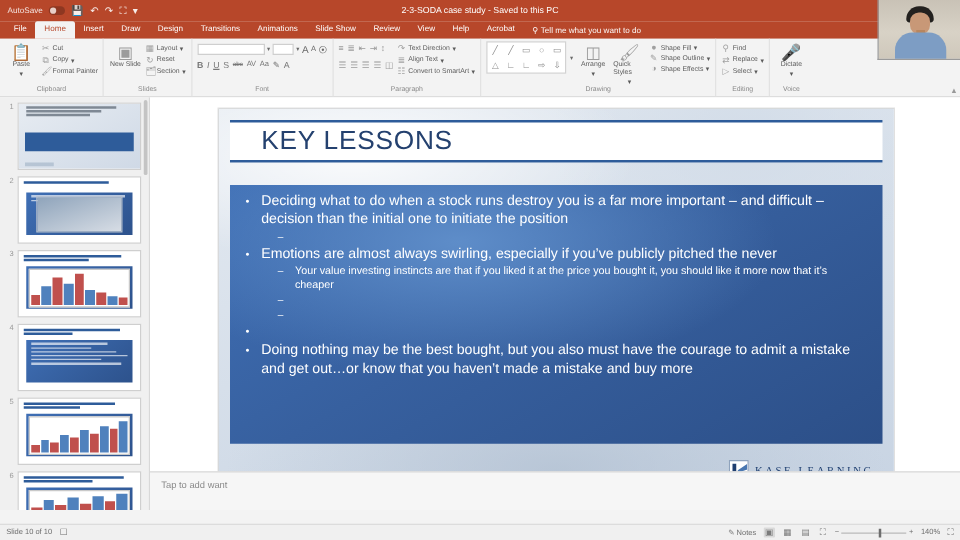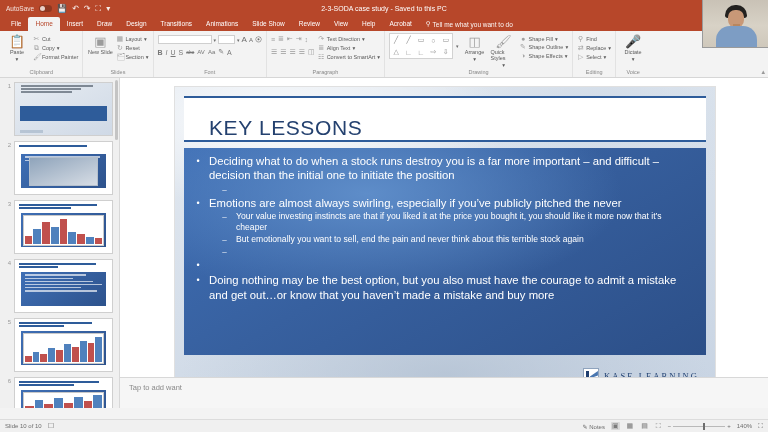--- a/index.html
+++ b/index.html
@@ -117,23 +117,23 @@
   }
   .slide-photo {
     position:absolute; inset:0;
     background:
       radial-gradient(ellipse 60% 40% at 20% 12%, rgba(255,255,255,.85), rgba(255,255,255,0) 70%),
       radial-gradient(ellipse 40% 55% at 78% 8%, rgba(210,220,232,.9), rgba(255,255,255,0) 72%),
       radial-gradient(ellipse 70% 45% at 50% 95%, rgba(175,190,208,.7), rgba(255,255,255,0) 70%),
       linear-gradient(165deg,#e4eaf1,#c8d4e3);
   }
   .title-band {
-    position:absolute; left:9px; right:9px; top:9px; height:46px; background:#fff;
+    position:absolute; left:9px; right:9px; top:9px; height:34px; background:#fff;
     border-top:2.5px solid #2e5c9a; border-bottom:2px solid #2e5c9a;
-    display:flex; align-items:flex-end;
+    display:flex; align-items:center;
   }
   .slide-title {
     font-size:21px; color:#24416f; letter-spacing:.6px; padding-left:25px; font-weight:400;
     font-family:"Liberation Sans", sans-serif;
   }
   .body-band {
     position:absolute; left:9px; right:9px; top:61px; bottom:36px;
     background:
       radial-gradient(ellipse 75% 80% at 35% 22%, #5e8dc9 0%, rgba(94,141,201,0) 65%),
       linear-gradient(150deg,#3f6fb5 0%,#37609f 45%,#2c4f88 100%);
@@ -570,31 +570,30 @@
           <div class="bl bl1">
             <span class="mk">•</span>
             <span>Emotions are almost always swirling, especially if you’ve publicly pitched the never</span>
           </div>
           <div class="bl bl2">
             <span class="mk">–</span>
             <span>Your value investing instincts are that if you liked it at the price you bought it, you should like it more now that it’s cheaper</span>
           </div>
           <div class="bl bl2">
             <span class="mk">–</span>
-            <span>But emotionally you want to sell, end the pain and never think about this terrible stock again</span>
           </div>
           <div class="bl bl2">
             <span class="mk">–</span>
           </div>
           <div class="bl bl1">
             <span class="mk">•</span>
           </div>
           <div class="bl bl1">
             <span class="mk">•</span>
-            <span>Doing nothing may be the best option, but you also must have the courage to admit a mistake and get out…or know that you haven’t made a mistake and buy more</span>
+            <span>Doing nothing may be the best bought, but you also must have the courage to admit a mistake and get out…or know that you haven’t made a mistake and buy more</span>
           </div>
         </div>
 
         <div class="logo-wrap">
           <span class="logo-mark"></span>
           <span class="logo-text">KASE LEARNING</span>
         </div>
       </div>
       <div class="slide-shadow"></div>
     </div>

